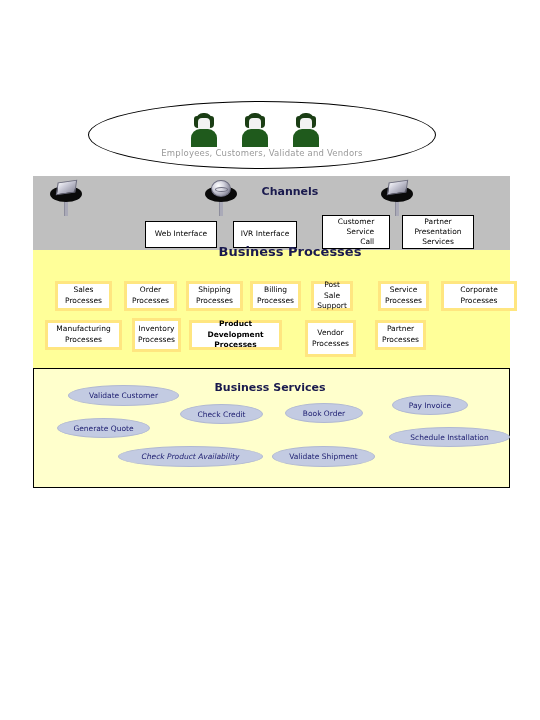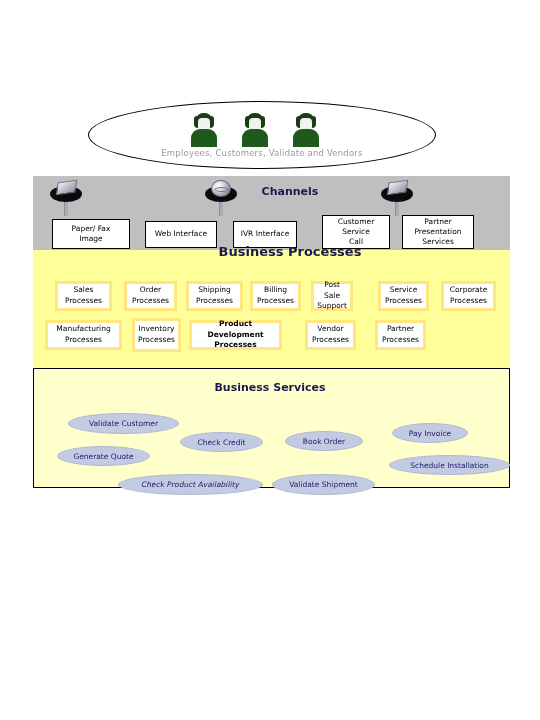--- a/index.html
+++ b/index.html
@@ -240,21 +240,20 @@
     border: 1px solid #b0b8d2;
     border-radius: 50%;
     box-sizing: border-box;
     font-size: 7.5px;
     color: #1a1a6e;
     display: flex;
     align-items: center;
     justify-content: center;
     text-align: center;
     white-space: nowrap;
-    margin-top: 28px;
   }
 </style>
 </head>
 <body>
 
 <div id="diagram">
 
   <div class="audience-ellipse"></div>
 
   <div class="people-row">
@@ -301,42 +300,41 @@
   </div>
 
   <div class="sat" style="left:379px; top:180px;">
     <div class="stem"></div>
     <div class="base"></div>
     <div class="dish"></div>
   </div>
 
   <div class="band-title title-channels">Channels</div>
 
-  <div class="chan-box" style="left:52px;  top:219px; width:78px;  height:30px;">Paper/ Fax<br>Image</div>
   <div class="chan-box" style="left:145px; top:221px; width:72px;  height:27px;">Web Interface</div>
   <div class="chan-box" style="left:233px; top:221px; width:64px;  height:27px;">IVR Interface</div>
-  <div class="chan-box" style="left:322px; top:215px; width:68px;  height:34px;">Customer<br>Service<br>Call</div>
+  <div class="chan-box" style="left:322px; top:215px; width:68px;  height:34px;text-align:right;">Customer<br>Service<br>Call</div>
   <div class="chan-box" style="left:402px; top:215px; width:72px;  height:34px;">Partner<br>Presentation<br>Services</div>
 
   <div class="band band-processes"></div>
 
   <div class="band-title title-processes">Business Processes</div>
 
   <div class="proc-box" style="left:55px;  top:281px; width:57px; height:30px;">Sales<br>Processes</div>
   <div class="proc-box" style="left:124px; top:281px; width:53px; height:30px;">Order<br>Processes</div>
   <div class="proc-box" style="left:186px; top:281px; width:57px; height:30px;">Shipping<br>Processes</div>
   <div class="proc-box" style="left:250px; top:281px; width:51px; height:30px;">Billing<br>Processes</div>
   <div class="proc-box" style="left:311px; top:281px; width:42px; height:30px;">Post Sale<br>Support</div>
   <div class="proc-box" style="left:378px; top:281px; width:51px; height:30px;">Service<br>Processes</div>
-  <div class="proc-box" style="left:441px; top:281px; width:55px; height:30px;">Corporate<br>Processes</div>
+  <div class="proc-box" style="left:441px; top:281px; width:76px; height:30px;">Corporate<br>Processes</div>
 
   <div class="proc-box" style="left:45px;  top:320px; width:77px; height:30px;">Manufacturing<br>Processes</div>
   <div class="proc-box" style="left:132px; top:318px; width:49px; height:34px;">Inventory<br>Processes</div>
   <div class="proc-box" style="left:189px; top:320px; width:93px; height:30px;font-weight:bold;">Product Development<br>Processes</div>
-  <div class="proc-box" style="left:305px; top:320px; width:51px; height:30px;">Vendor<br>Processes</div>
+  <div class="proc-box" style="left:305px; top:320px; width:51px; height:37px;">Vendor<br>Processes</div>
   <div class="proc-box" style="left:375px; top:320px; width:51px; height:30px;">Partner<br>Processes</div>
 
   <div class="band band-services"></div>
 
   <div class="band-title title-services">Business Services</div>
 
   <div class="svc" style="left:68px;  top:385px; width:111px; height:21px;">Validate Customer</div>
   <div class="svc" style="left:180px; top:404px; width:83px;  height:20px;">Check Credit</div>
   <div class="svc" style="left:285px; top:403px; width:78px;  height:20px;">Book Order</div>
   <div class="svc" style="left:392px; top:395px; width:76px;  height:20px;">Pay Invoice</div>

